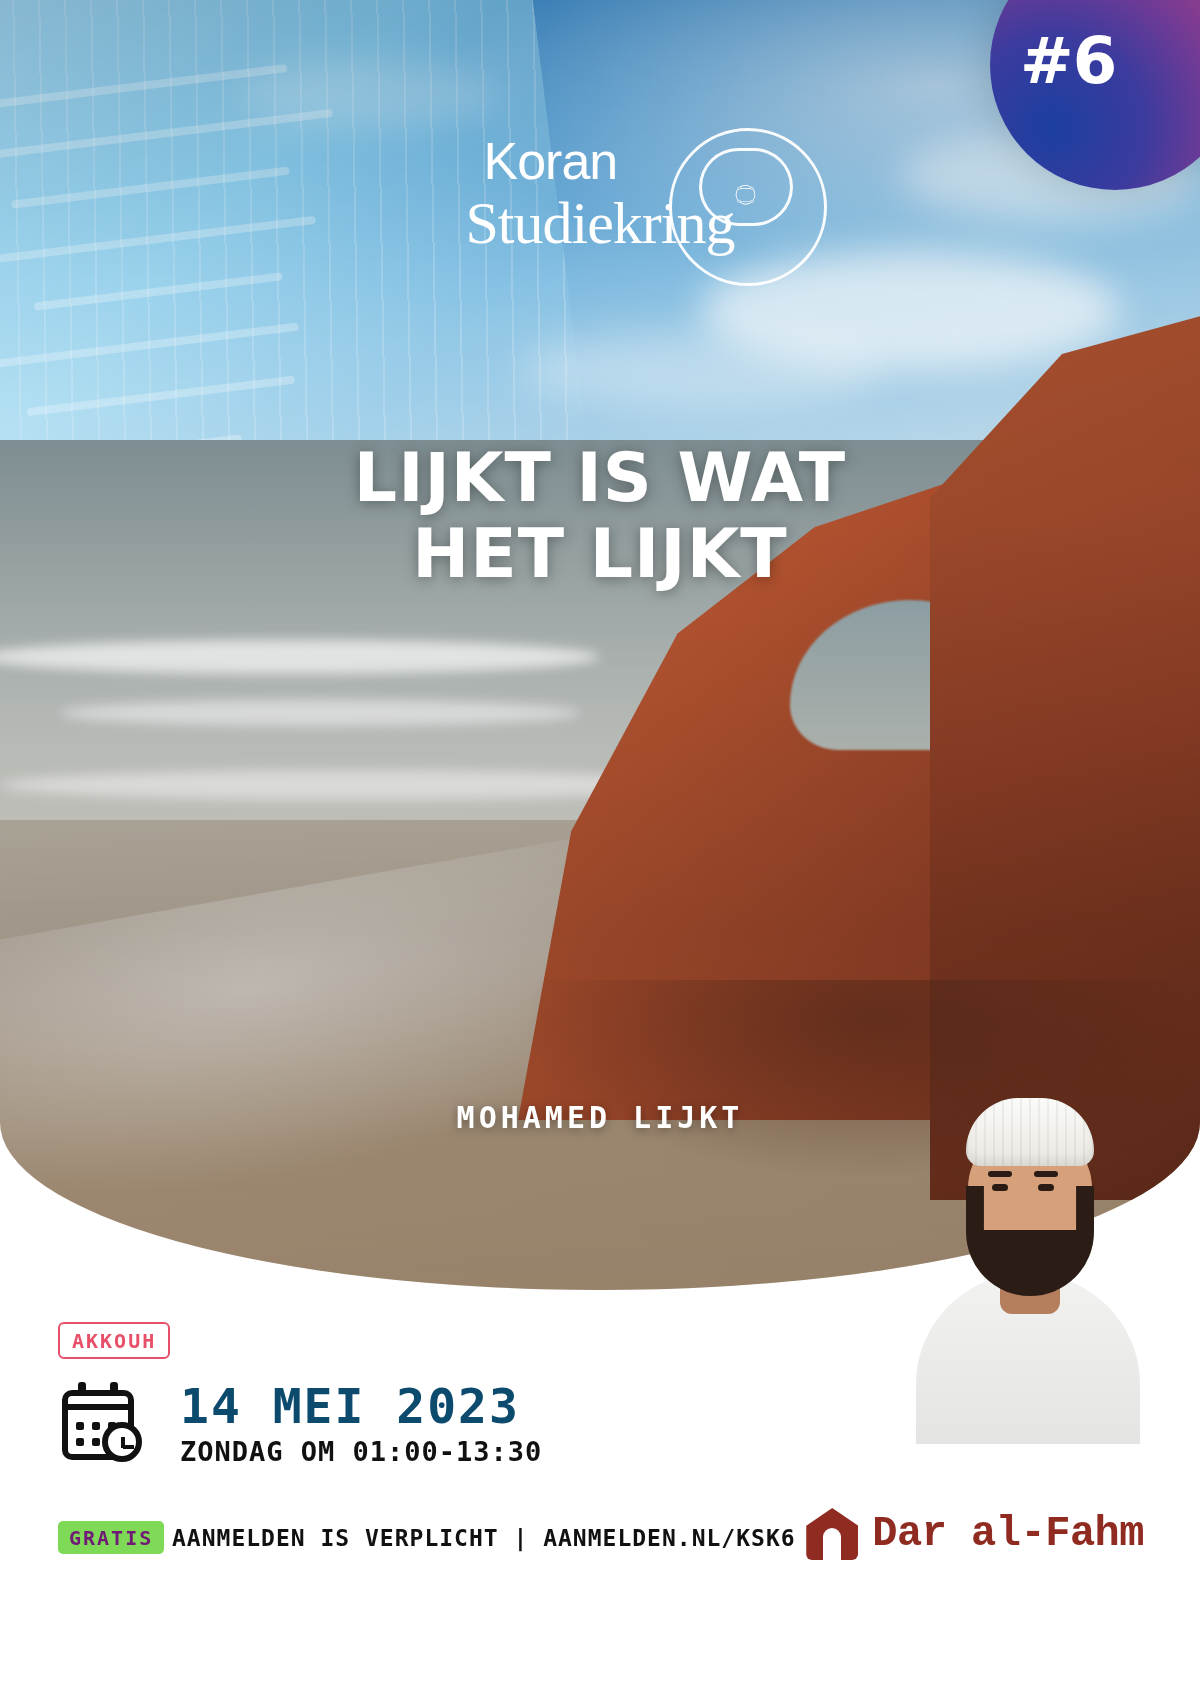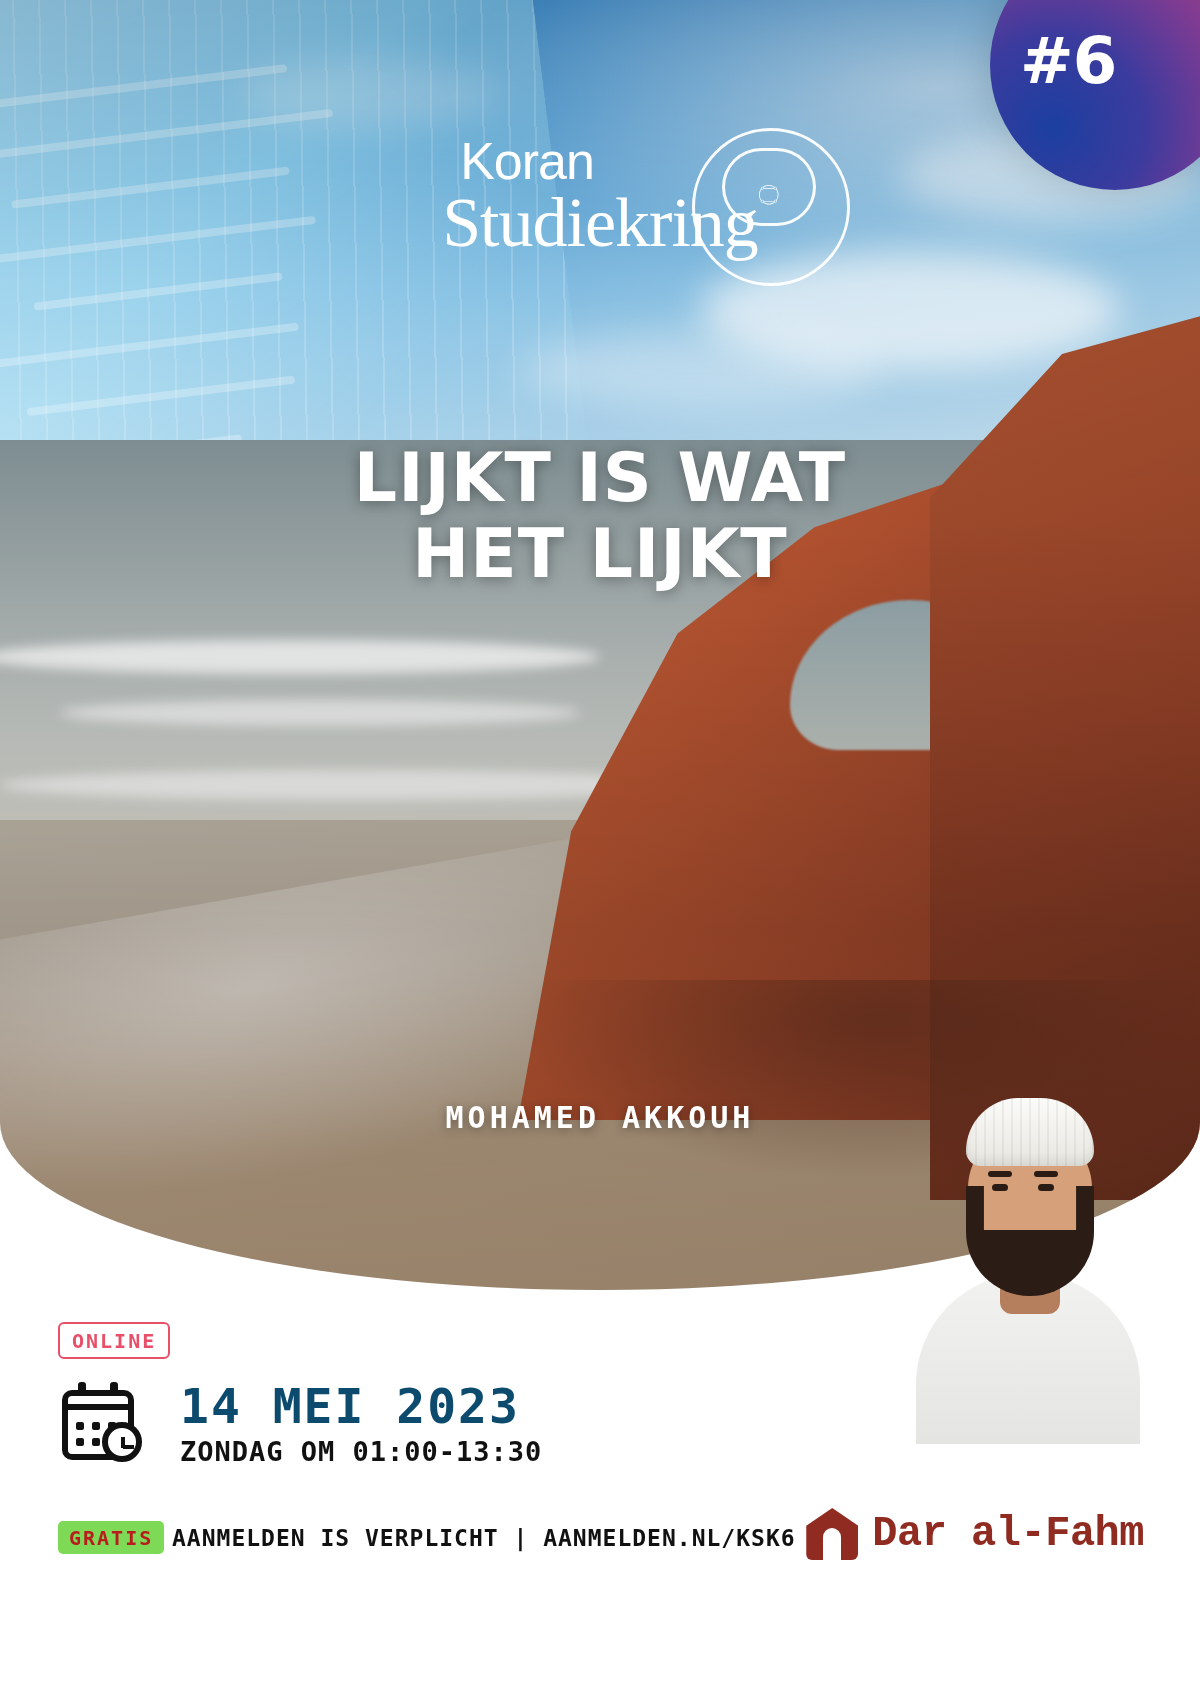--- a/index.html
+++ b/index.html
@@ -184,21 +184,21 @@
   }
   .logo-line1 {
     font-family: Liberation Sans, sans-serif;
     font-size: 52px;
     line-height: 58px;
     letter-spacing: -1px;
     padding-left: 18px;
   }
   .logo-line2 {
     font-family: "Liberation Serif", serif;
-    font-size: 70px;
+    font-size: 60px;
     line-height: 66px;
     letter-spacing: -1px;
   }
   .logo-circle {
     position: absolute;
     right: -92px;
     top: -4px;
     width: 152px;
     height: 152px;
     border: 3px solid rgba(255,255,255,0.95);
@@ -416,21 +416,21 @@
     font-size: 27px;
     letter-spacing: 1px;
     color: #111111;
   }
 
   .free-pill {
     position: absolute;
     left: 58px;
     top: 1521px;
     background: #7ed957;
-    color: #b91c1c;
+    color: #701a75;
     border-radius: 5px;
     padding: 5px 11px 4px 11px;
     font-family: "DejaVu Sans Mono", monospace;
     font-weight: bold;
     font-size: 20px;
     letter-spacing: 2px;
   }
   .register-text {
     position: absolute;
     left: 172px;
@@ -536,37 +536,37 @@
       <div class="logo-mark">۝</div>
     </div>
   </div>
 
   <div class="main-title">
     <div>LIJKT IS WAT</div>
     <div>HET LIJKT</div>
   </div>
 
 
-  <div class="speaker">MOHAMED AKKOUH</div>
+  <div class="speaker">MOHAMED LIJKT</div>
 
   <div class="speaker-photo">
     <div class="sp-body"></div>
     <div class="sp-neck"></div>
     <div class="sp-head"></div>
     <div class="sp-beard"></div>
     <div class="sp-brow l"></div>
     <div class="sp-brow r"></div>
     <div class="sp-eye l"></div>
     <div class="sp-eye r"></div>
     <div class="sp-cap">
       <div class="sp-cap-texture"></div>
     </div>
   </div>
 
-  <div class="online-pill">ONLINE</div>
+  <div class="online-pill">AKKOUH</div>
 
   <div class="cal-icon">
     <div class="cal-nub" style="left:16px;"></div>
     <div class="cal-nub" style="left:48px;"></div>
     <div class="cal-body"></div>
     <div class="cal-top-bar"></div>
     <div class="cal-dot" style="left:14px; top:40px;"></div>
     <div class="cal-dot" style="left:30px; top:40px;"></div>
     <div class="cal-dot" style="left:46px; top:40px;"></div>
     <div class="cal-dot" style="left:14px; top:56px;"></div>

